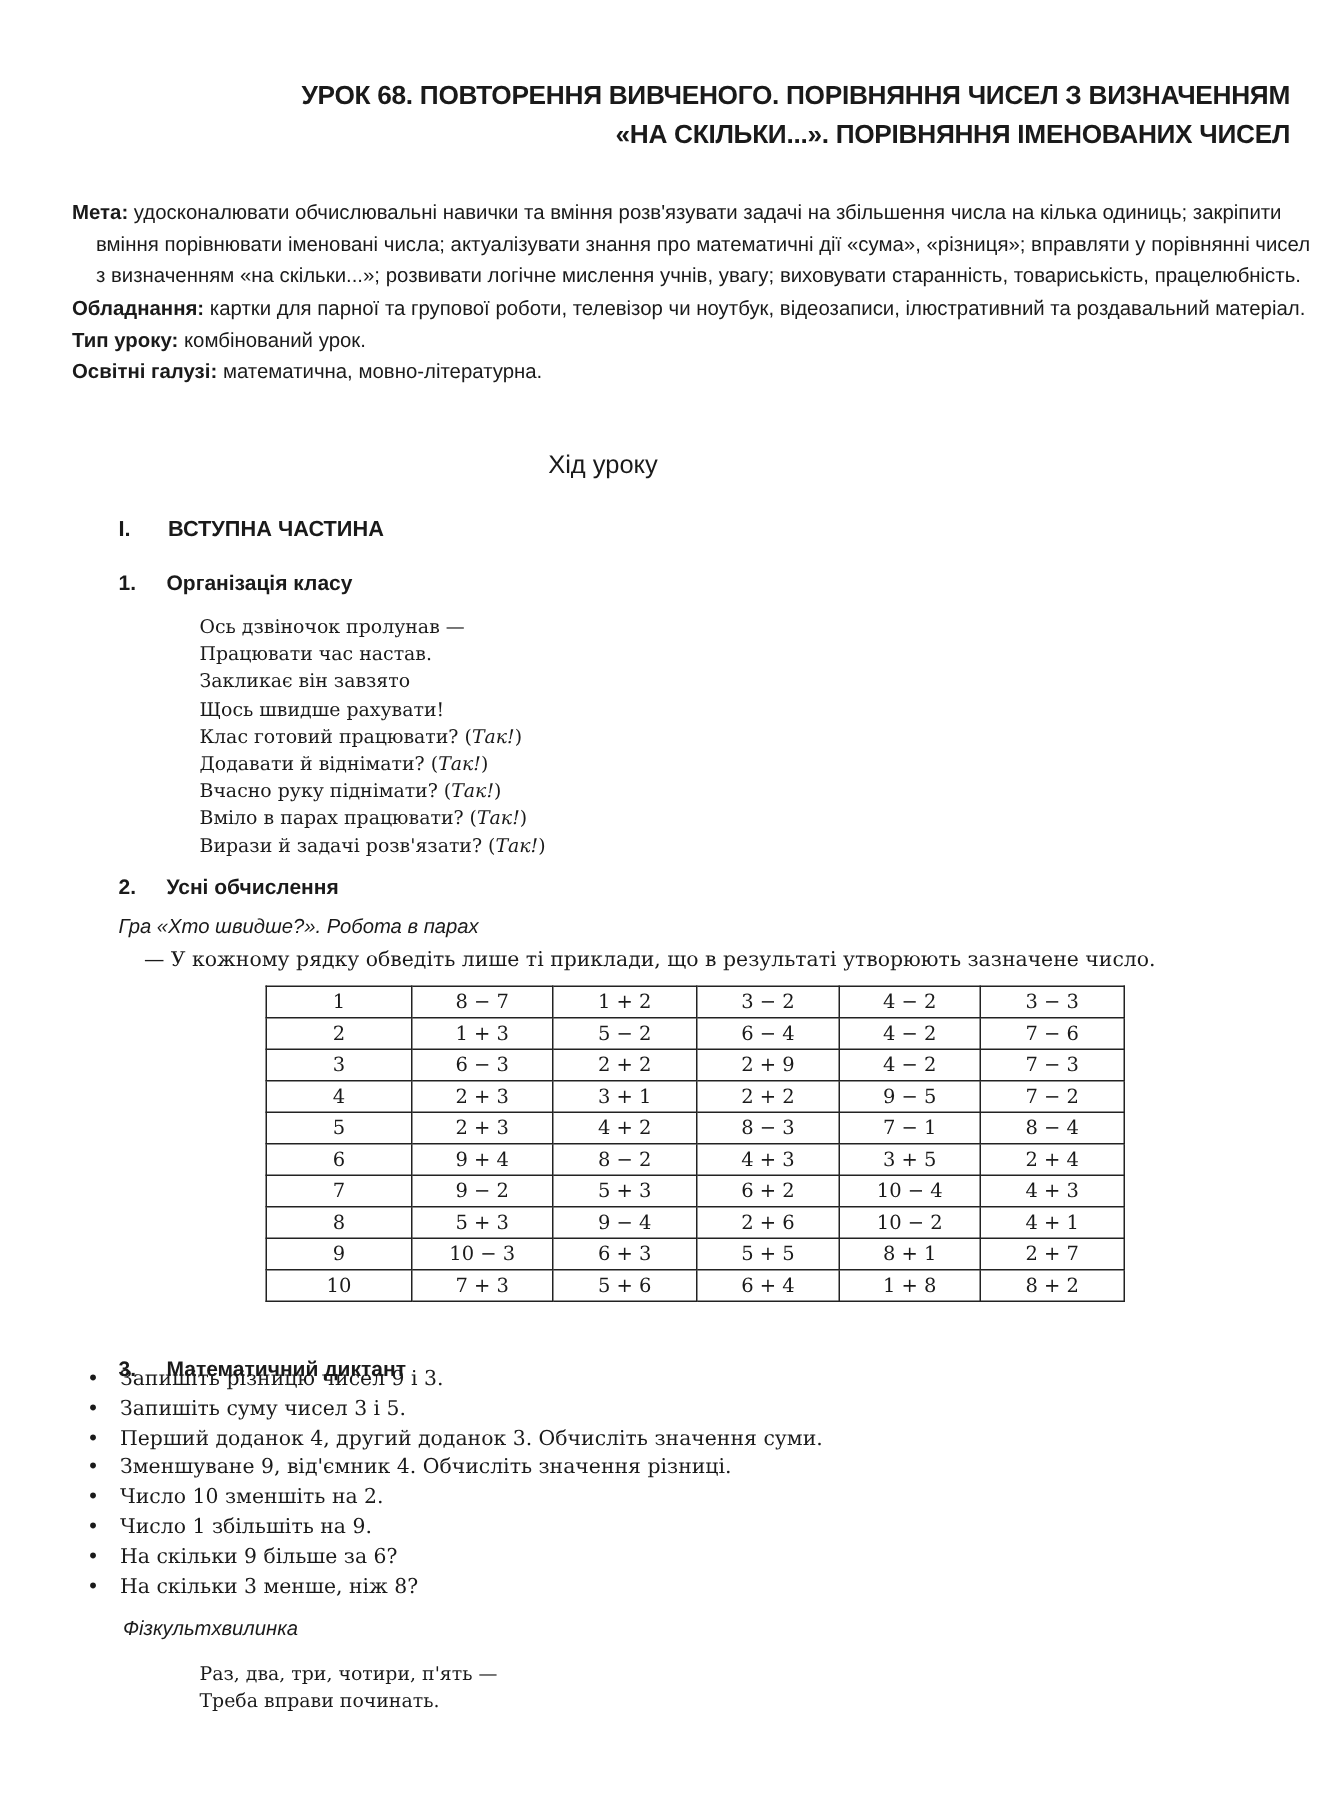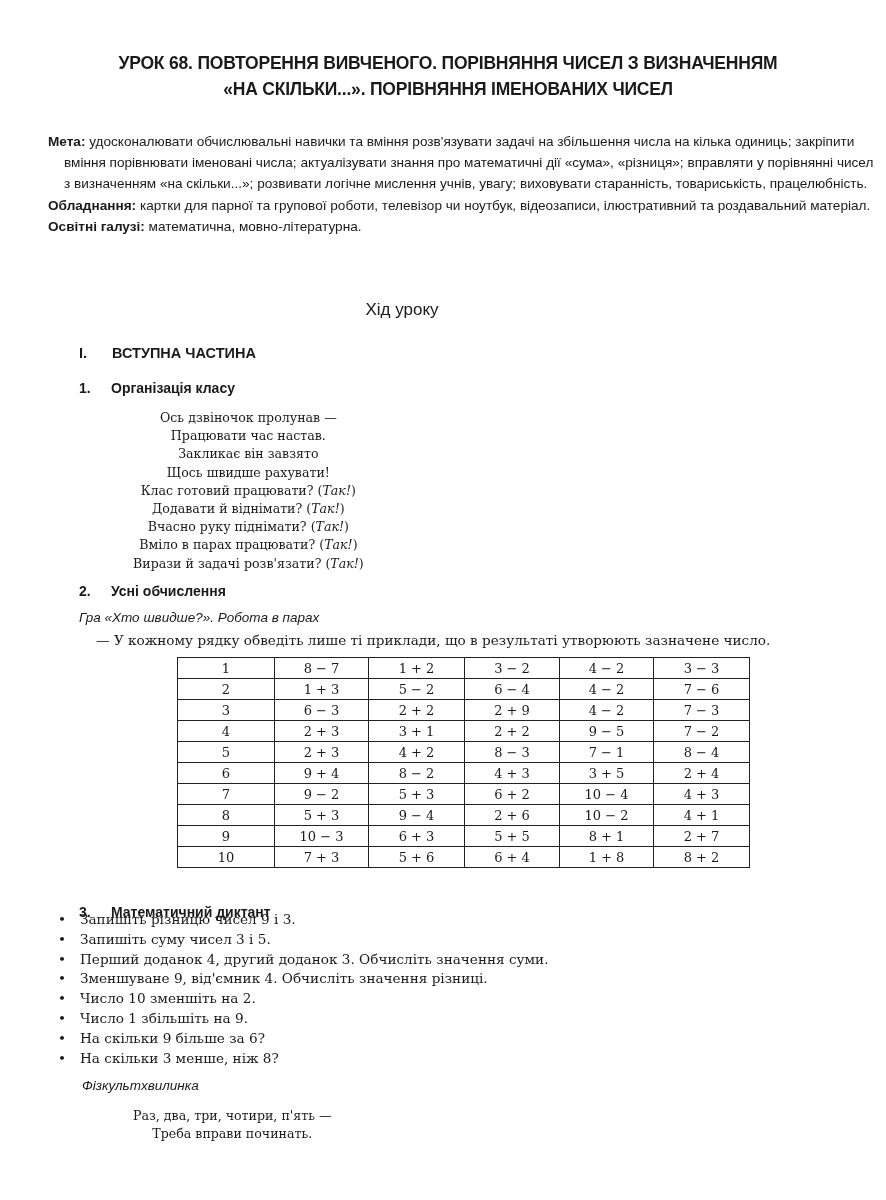--- a/index.html
+++ b/index.html
@@ -1,28 +1,28 @@
 <!DOCTYPE html>
 <html><head>
 <meta charset="utf-8">
 <style>
   html, body { margin: 0; padding: 0; background: #ffffff; }
   body { width: 886px; height: 1200px; position: relative; overflow: hidden; color: #1a1a1a; }
-  .title { position: absolute; left: 48px; top: 50px; width: 800px; text-align: center;
+  .title { position: absolute; left: 60px; top: 50px; width: 800px; text-align: right;
            font-family: "Liberation Sans", sans-serif; font-weight: bold; font-size: 17.5px; line-height: 26px; letter-spacing: -0.2px; }
   .meta { position: absolute; left: 48px; top: 131px; width: 826px; font-family: "Liberation Sans", sans-serif; font-size: 13.6px; line-height: 21.2px; }
   .meta p { margin: 0; padding-left: 16px; text-indent: -16px; }
   .meta b { font-weight: bold; }
   .hid { position: absolute; left: 0; top: 300px; width: 804px; text-align: center; font-family: "Liberation Sans", sans-serif; font-size: 17px; }
   .h1 { position: absolute; left: 79px; top: 345px; font-family: "Liberation Sans", sans-serif; font-weight: bold; font-size: 14.5px; }
   .h1 .num { display: inline-block; width: 33px; }
   .h2 { position: absolute; left: 79px; font-family: "Liberation Sans", sans-serif; font-weight: bold; font-size: 14px; }
   .h2 .num { display: inline-block; width: 32px; }
   .poem { position: absolute; left: 133px; font-family: "DejaVu Serif", serif; font-size: 12.6px; line-height: 18.2px; }
-  .poem div { white-space: nowrap; text-align: center; }
+  .poem div { white-space: nowrap; }
   .poem i { font-style: italic; }
   .game { position: absolute; left: 79px; top: 610px; font-family: "Liberation Sans", sans-serif; font-style: italic; font-size: 13.5px; }
   .instr { position: absolute; left: 96px; top: 632px; font-family: "DejaVu Serif", serif; font-size: 13.6px; white-space: nowrap; }
   table.calc { position: absolute; left: 177px; top: 657px; border-collapse: collapse; font-family: "DejaVu Serif", serif; font-size: 13px; }
   table.calc td { border: 1.3px solid #222; height: 20px; padding: 0; text-align: center; }
   table.calc td.c0 { width: 96px; }
   table.calc td.c1 { width: 93px; }
   table.calc td.c2 { width: 95px; }
   table.calc td.c3 { width: 94px; }
   table.calc td.c4 { width: 93px; }
@@ -37,20 +37,21 @@
 <body>
 
 <div class="title">
   <div>УРОК 68. ПОВТОРЕННЯ ВИВЧЕНОГО. ПОРІВНЯННЯ ЧИСЕЛ З ВИЗНАЧЕННЯМ</div>
   <div>«НА СКІЛЬКИ...». ПОРІВНЯННЯ ІМЕНОВАНИХ ЧИСЕЛ</div>
 </div>
 
 <div class="meta">
   <p><b>Мета:</b> <span>удосконалювати обчислювальні навички та вміння розв'язувати задачі на збільшення числа на кілька одиниць; закріпити вміння порівнювати іменовані числа; актуалізувати знання про математичні дії «сума», «різниця»; вправляти у порівнянні чисел з визначенням «на скільки...»; розвивати логічне мислення учнів, увагу; виховувати старанність, товариськість, працелюбність.</span></p>
   <p><b>Обладнання:</b> <span>картки для парної та групової роботи, телевізор чи ноутбук, відеозаписи, ілюстративний та роздавальний матеріал.</span></p>
+  <p><b>Тип уроку:</b> <span>комбінований урок.</span></p>
   <p><b>Освітні галузі:</b> <span>математична, мовно-літературна.</span></p>
 </div>
 
 <div class="hid">Хід уроку</div>
 
 <div class="h1">
   <span class="num">I.</span><span>ВСТУПНА ЧАСТИНА</span>
 </div>
 
 <div class="h2" style="top:380px;">

